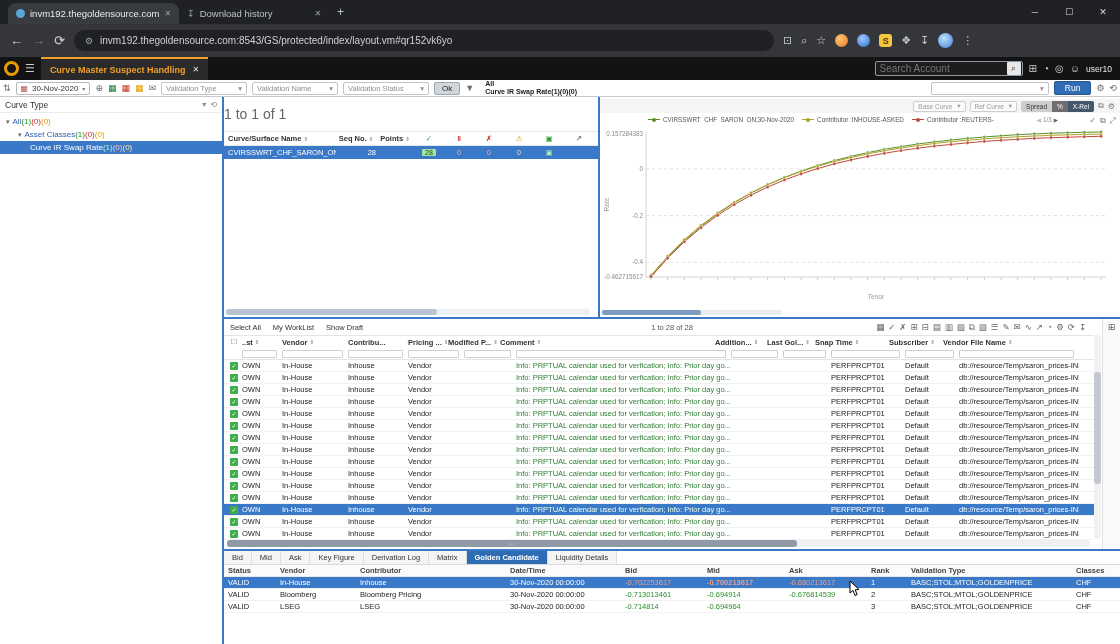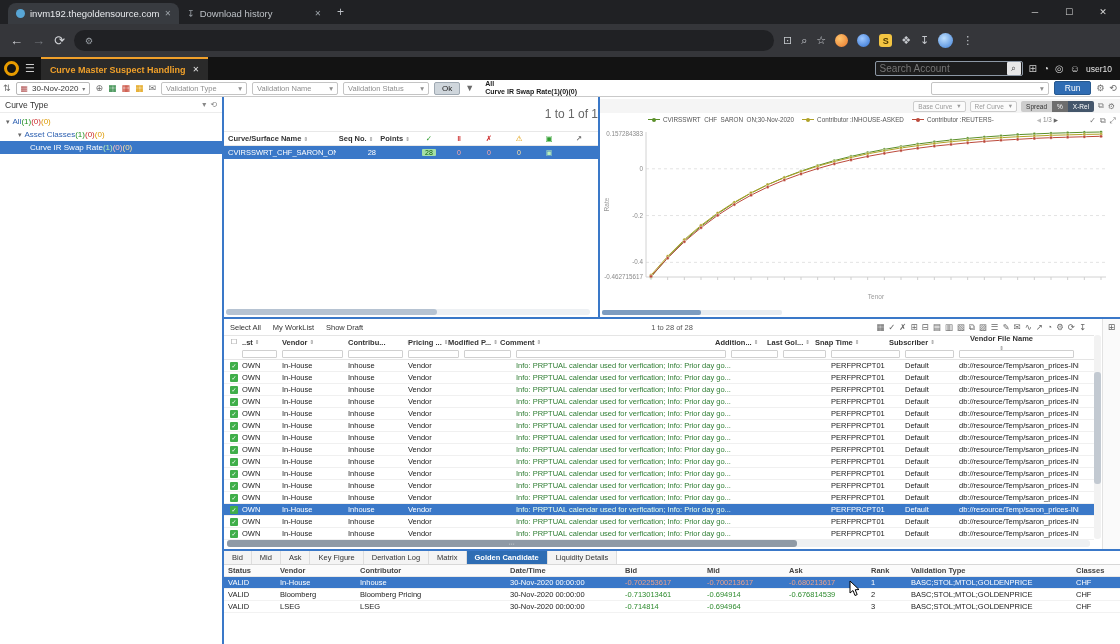--- a/index.html
+++ b/index.html
@@ -63,21 +63,21 @@
 .titem .car{color:#666;font-size:7px;margin-right:3px}
 .titem.l1{padding-left:18px}
 .titem.l2{padding-left:30px}
 .titem.selected{background:#3a78c8;color:#fff}
 .cg{color:#1f8f1f}.cr{color:#cc2a2a}.co{color:#dd9900}
 .titem.selected .cg{color:#b9f2b9}.titem.selected .cr{color:#ffc4c4}.titem.selected .co{color:#ffe3a0}
 .content{flex:1;display:flex;flex-direction:column;min-width:0}
 
 .upper{height:222px;display:flex;border-bottom:2px solid #3a78c8;flex:none}
 .curve-panel{width:376px;border-right:2px solid #3a78c8;position:relative;flex:none}
-.cp-pag{height:34px;display:flex;align-items:center;justify-content:flex-end;font-size:12px;color:#666}
+.cp-pag{height:34px;display:flex;align-items:center;justify-content:flex-start;font-size:14px;color:#666}
 .cp-head{height:15px;display:flex;align-items:center;font-size:7.5px;font-weight:bold;color:#333;border-top:1px solid #e8e8e8;border-bottom:1px solid #e8e8e8}
 .hd{display:flex;align-items:center;gap:2px}
 .cp-row{height:13px;display:flex;align-items:center;background:#3a78c8;color:#fff;font-size:7.5px}
 .c-name{width:112px;padding-left:4px;overflow:hidden;white-space:nowrap}
 .c-seq{width:40px;justify-content:center;text-align:right}
 .c-pts{width:38px;justify-content:center;text-align:center}
 .c-icons{flex:1;display:flex;align-items:center}
 .cp-ih{width:30px;text-align:center;font-size:7.5px}
 .cpc{width:30px;display:flex;justify-content:center}
 .v-ok{background:#a5e0a5;color:#0b5e0b;padding:0 3px;border-radius:1px;font-size:7px}
@@ -171,20 +171,21 @@
       <span>✕</span>
     </div>
   </div>
 
   <div class="navbar">
     <span class="nbtn">←</span>
     <span class="nbtn dim">→</span>
     <span class="nbtn">⟳</span>
     <div class="urlbox">
       <span class="uico">⚙</span>
+      <span class="url">invm192.thegoldensource.com:8543/GS/protected/index/layout.vm#qr152vk6yo</span>
     </div>
     <span class="nico">⊡</span>
     <span class="nico">⌕</span>
     <span class="nico">☆</span>
     <span class="extdot orange"></span>
     <span class="extdot blue"></span>
     <span class="extbox">S</span>
     <span class="nico">❖</span>
     <span class="nico">↧</span>
     <span class="avatar"></span>
@@ -583,21 +584,21 @@
                 <span class="g-sort">⇕</span>
               </span>
               <span class="g-h" style="width: 74px;">
                 <span>Snap Time</span>
                 <span class="g-sort">⇕</span>
               </span>
               <span class="g-h" style="width: 54px;">
                 <span>Subscriber</span>
                 <span class="g-sort">⇕</span>
               </span>
-              <span class="g-h" style="width: 120px; flex-direction: column;">
+              <span class="g-h" style="width: 120px;">
                 <span>Vendor File Name</span>
                 <span class="g-sort">⇕</span>
               </span>
             </div>
           <div class="g-filterrow" id="g-filterrow">
               <span class="g-fsp"></span>
               <span class="g-f" style="width: 40px;">
                 <div class="g-input"></div>
               </span>
               <span class="g-f" style="width: 66px;">
@@ -911,21 +912,21 @@
             <span class="b-h" style="width: 165px;">Validation Type</span>
             <span class="b-h" style="width: 42px;">Classes</span>
           </div>
         <div id="b-body">
             <div class="b-row sel">
               <span class="b-c" style="width: 52px;">VALID</span>
               <span class="b-c" style="width: 80px;">In-House</span>
               <span class="b-c" style="width: 150px;">Inhouse</span>
               <span class="b-c" style="width: 115px;">30-Nov-2020 00:00:00</span>
               <span class="b-c" style="width: 82px; color: rgb(232, 160, 140);">-0.702253617</span>
-              <span class="b-c" style="width: 82px; color: rgb(232, 160, 140);">-0.700213617</span>
+              <span class="b-c" style="width: 82px; color: rgb(232, 160, 140); font-weight: bold;">-0.700213617</span>
               <span class="b-c" style="width: 82px; color: rgb(232, 160, 140);">-0.680213617</span>
               <span class="b-c" style="width: 40px;">1</span>
               <span class="b-c" style="width: 165px;">BASC;STOL;MTOL;GOLDENPRICE</span>
               <span class="b-c" style="width: 42px;">CHF</span>
             </div>
             <div class="b-row">
               <span class="b-c" style="width: 52px;">VALID</span>
               <span class="b-c" style="width: 80px;">Bloomberg</span>
               <span class="b-c" style="width: 150px;">Bloomberg Pricing</span>
               <span class="b-c" style="width: 115px;">30-Nov-2020 00:00:00</span>

